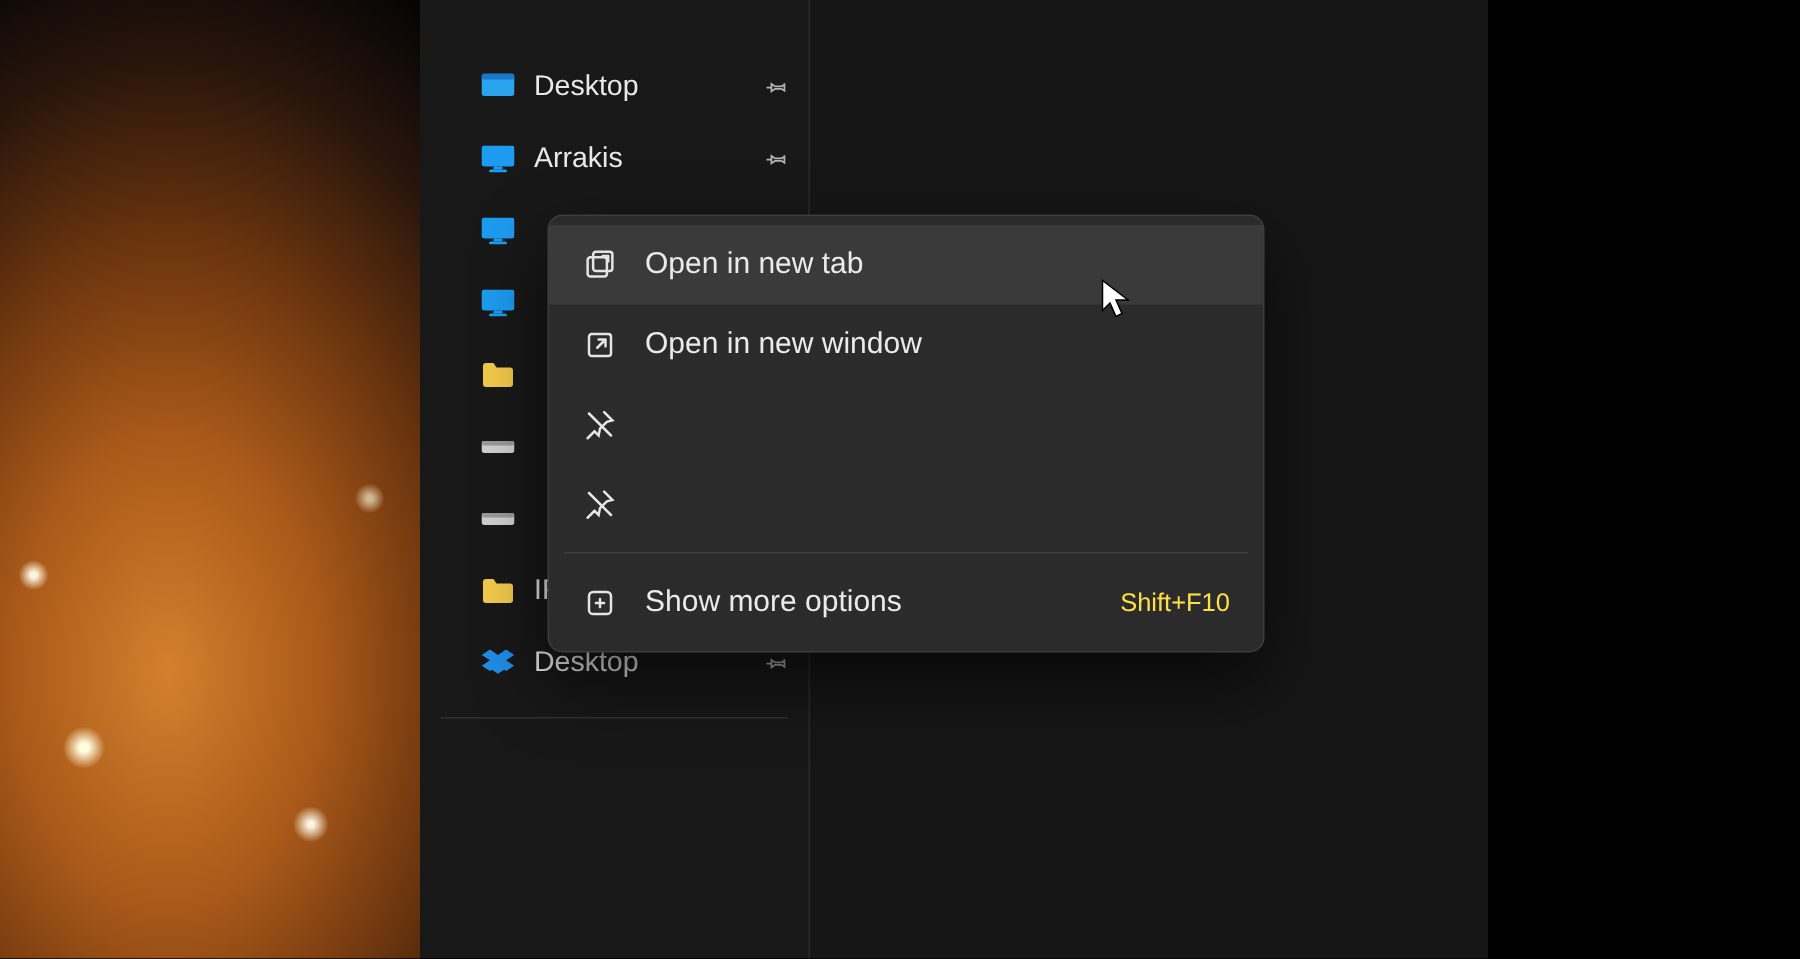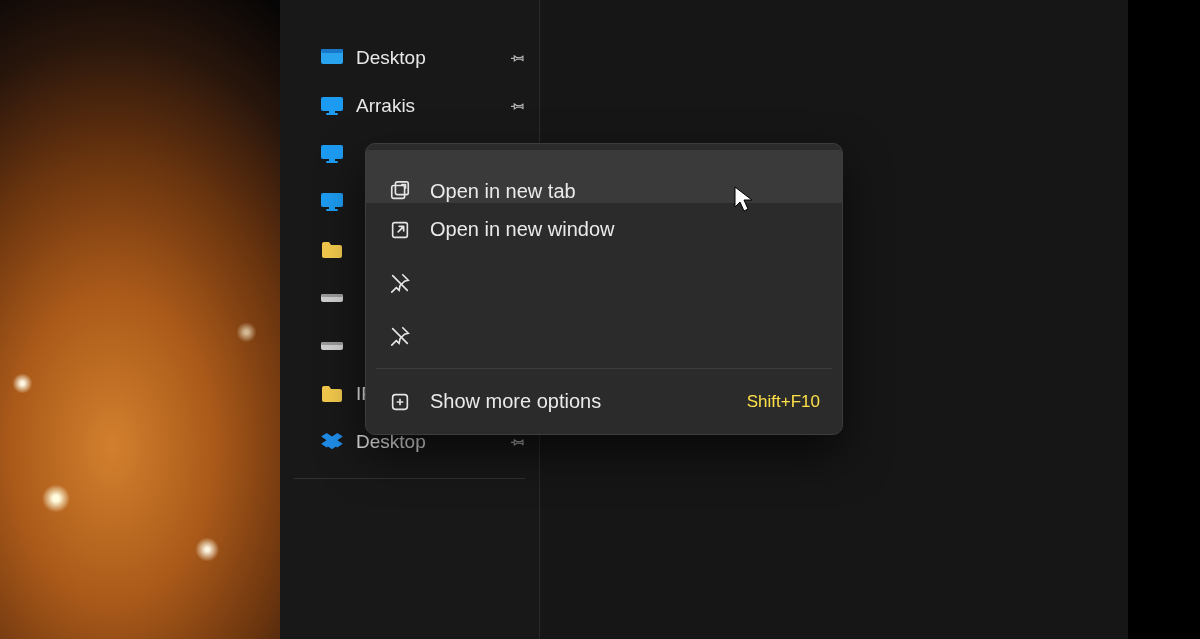--- a/index.html
+++ b/index.html
@@ -1,17 +1,17 @@
 <!DOCTYPE html>
 <html><head>
 <meta charset="utf-8">
 <style>
   * { box-sizing: border-box; margin: 0; padding: 0; }
   html, body { width: 1200px; height: 639px; overflow: hidden; font-family: "Segoe UI", Arial, sans-serif; background:#000; }
-  .stage { position: relative; width: 1128px; height: 639px; background:#0b0b0b; }
+  .stage { position: relative; width: 992px; height: 639px; background:#0b0b0b; }
 
   
   .wallpaper {
     position:absolute; left:0; top:0; width:280px; height:639px;
     background:
       radial-gradient(circle at 20% 78%, rgba(255,255,230,.95) 0 3px, rgba(255,240,180,.0) 14px),
       radial-gradient(circle at 74% 86%, rgba(255,255,240,.9) 0 2px, rgba(255,240,180,0) 12px),
       radial-gradient(circle at 8% 60%, rgba(255,255,240,.9) 0 2px, rgba(255,240,180,0) 10px),
       radial-gradient(circle at 88% 52%, rgba(255,255,230,.6) 0 2px, rgba(255,240,180,0) 10px),
       radial-gradient(ellipse 120% 80% at 40% 70%, #c8813a 0%, #a35d25 30%, #6a3a18 55%, #2a1a12 80%, #0b0b0b 100%);
@@ -45,21 +45,21 @@
     background:#2b2b2b;
     border:1px solid #3d3d3d; border-radius:10px;
     box-shadow:0 20px 45px rgba(0,0,0,.6);
     padding:6px 0;
   }
   .ctx-item {
     display:flex; align-items:center; gap:18px;
     height:53px; padding:0 22px;
     color:#eaeaea; font-size:20px; cursor:default;
   }
-  .ctx-item.hover { background:#3a3a3a;align-items:flex-end; }
+  .ctx-item.hover { background:#3a3a3a; }
   .ctx-item .ci { width:24px; height:24px; display:flex; align-items:center; justify-content:center; color:#e5e5e5; }
   .ctx-item .shortcut { margin-left:auto; color:#fde047; font-size:17px; }
   .ctx-sep { height:1px; background:#3e3e3e; margin:6px 10px; }
 
   
   .cursor { position:absolute; left:734px; top:186px; width:22px; height:28px; }
 
   
   svg { display:block; }
 </style>

